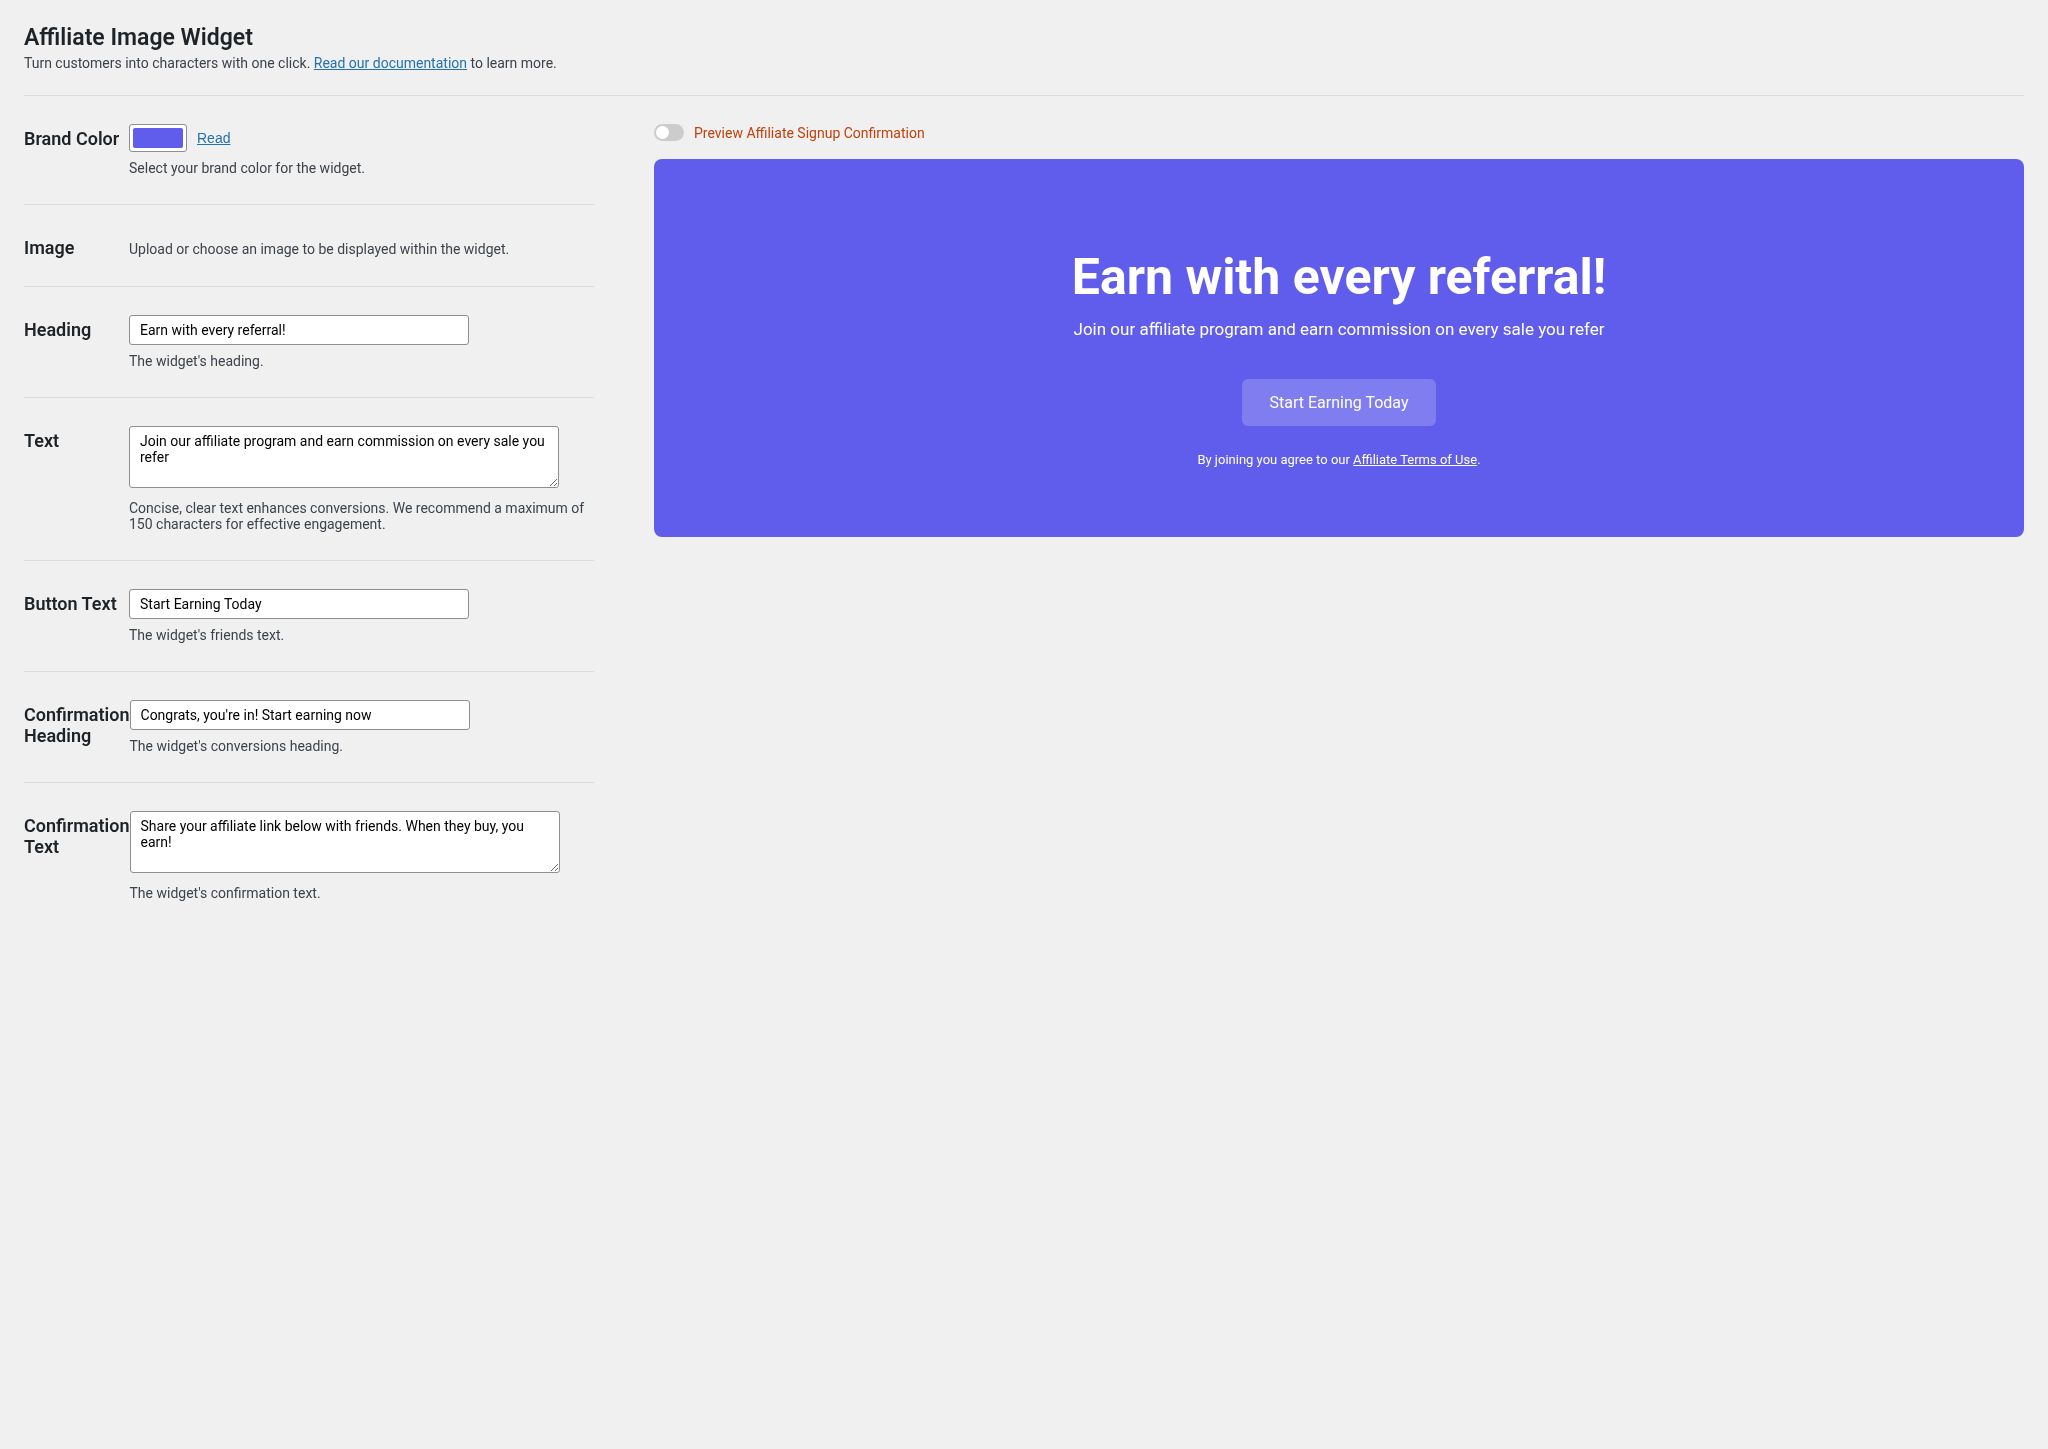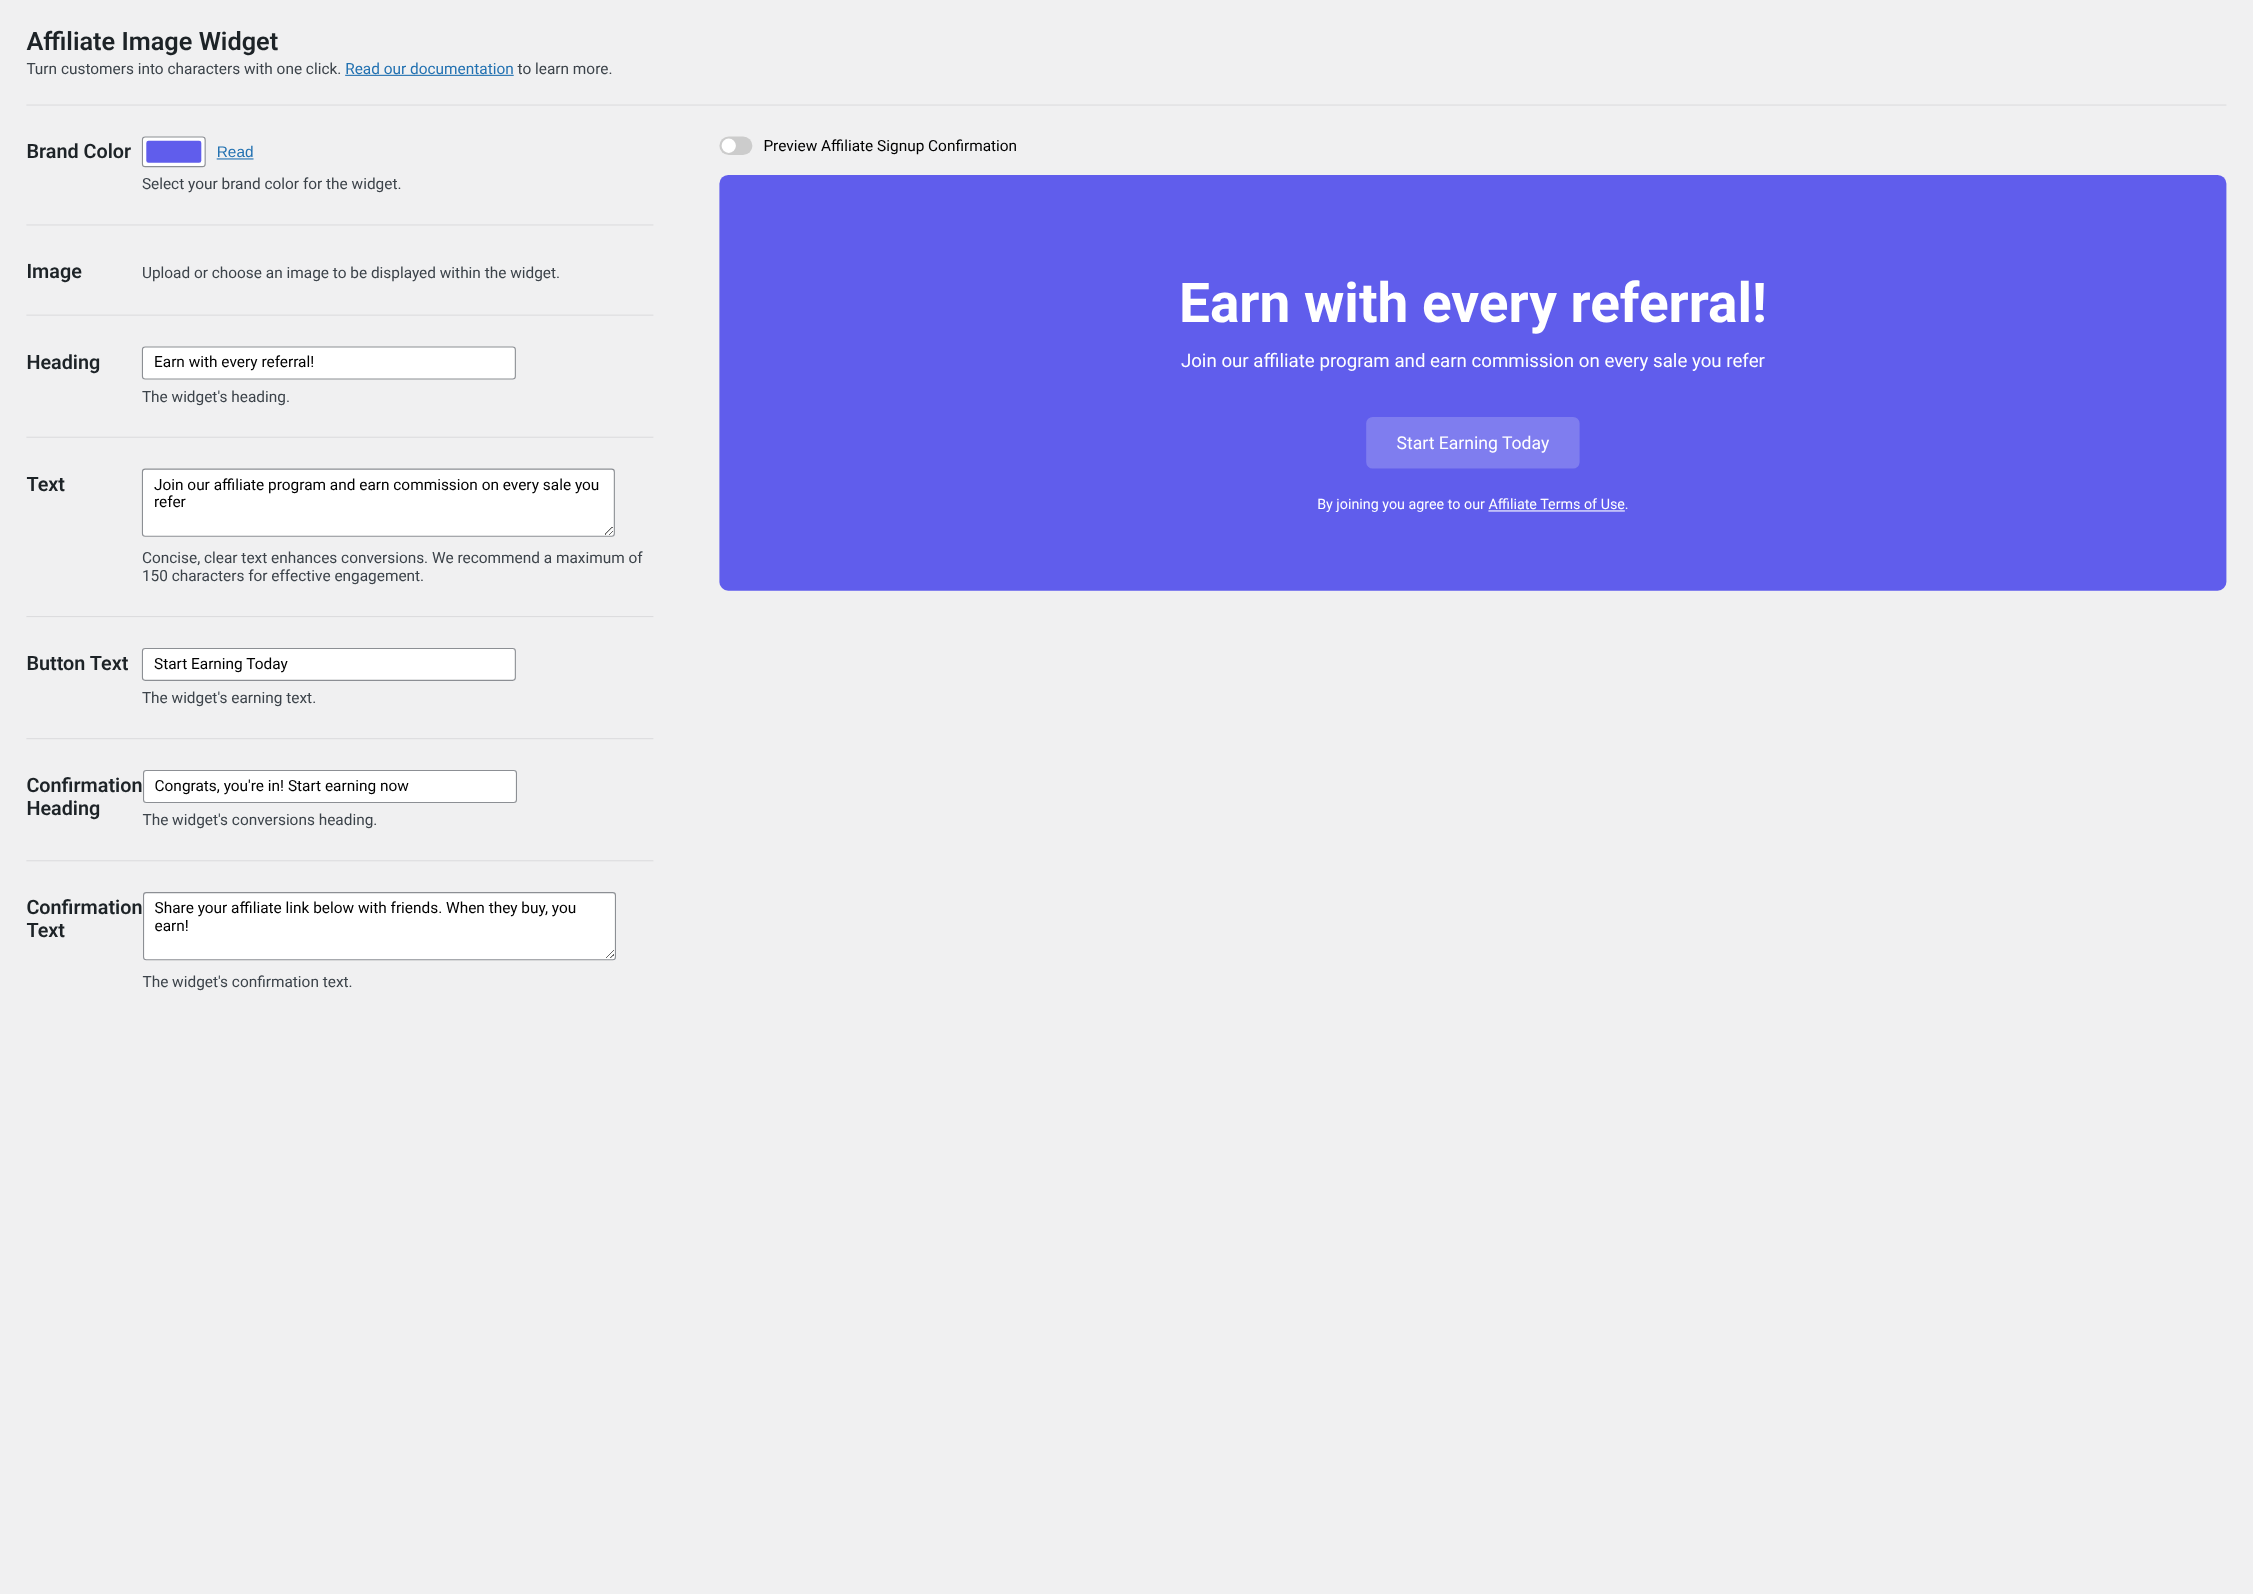--- a/index.html
+++ b/index.html
@@ -144,21 +144,21 @@
       width: 13px;
       height: 13px;
       background: #fff;
       border-radius: 50%;
       position: absolute;
       top: 2px;
       left: 2px;
     }
     .toggle-label {
       font-size: 14px;
-      color: #000000;
+      color: #c2410c;
     }
     .preview-widget {
       background: #605dec;
       border-radius: 8px;
       padding: 90px 40px 70px 40px;
       text-align: center;
     }
     .preview-heading {
       color: #fff;
       font-size: 50px;
@@ -236,21 +236,21 @@
       <div class="form-control">
         <textarea class="textarea-input" style="">Join our affiliate program and earn commission on every sale you refer</textarea>
         <div class="form-description">Concise, clear text enhances conversions. We recommend a maximum of 150 characters for effective engagement.</div>
       </div>
     </div>
 
     <div class="form-row">
       <div class="form-label">Button Text</div>
       <div class="form-control">
         <input type="text" class="text-input" value="Start Earning Today" style="">
-        <div class="form-description">The widget's earning text.</div>
+        <div class="form-description">The widget's friends text.</div>
       </div>
     </div>
 
     <div class="form-row">
       <div class="form-label">Confirmation Heading</div>
       <div class="form-control">
         <input type="text" class="text-input" value="Congrats, you're in! Start earning now" style="">
         <div class="form-description">The widget's conversions heading.</div>
       </div>
     </div>

